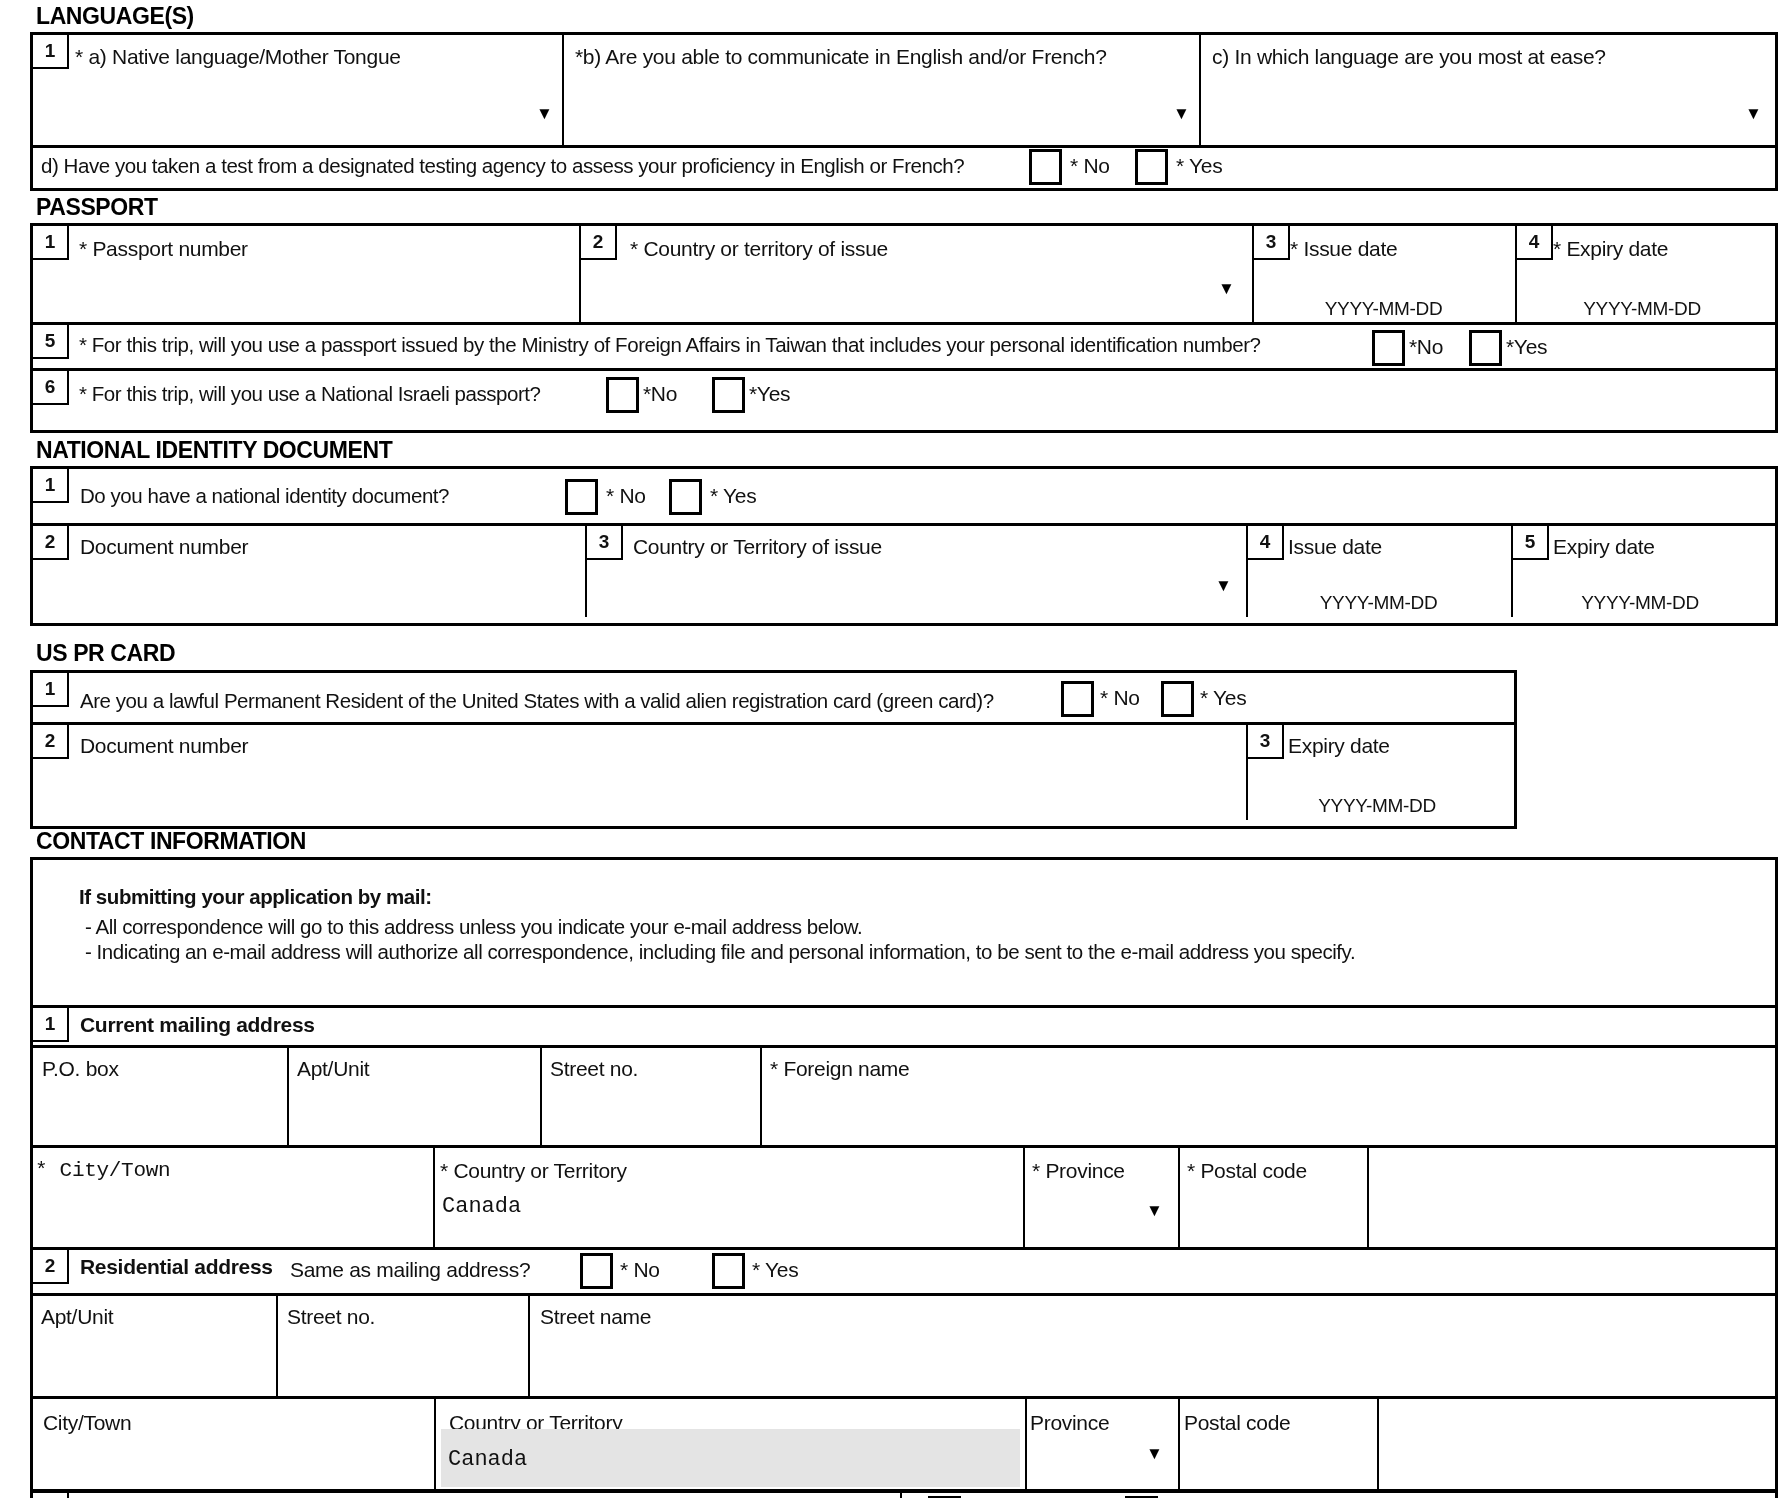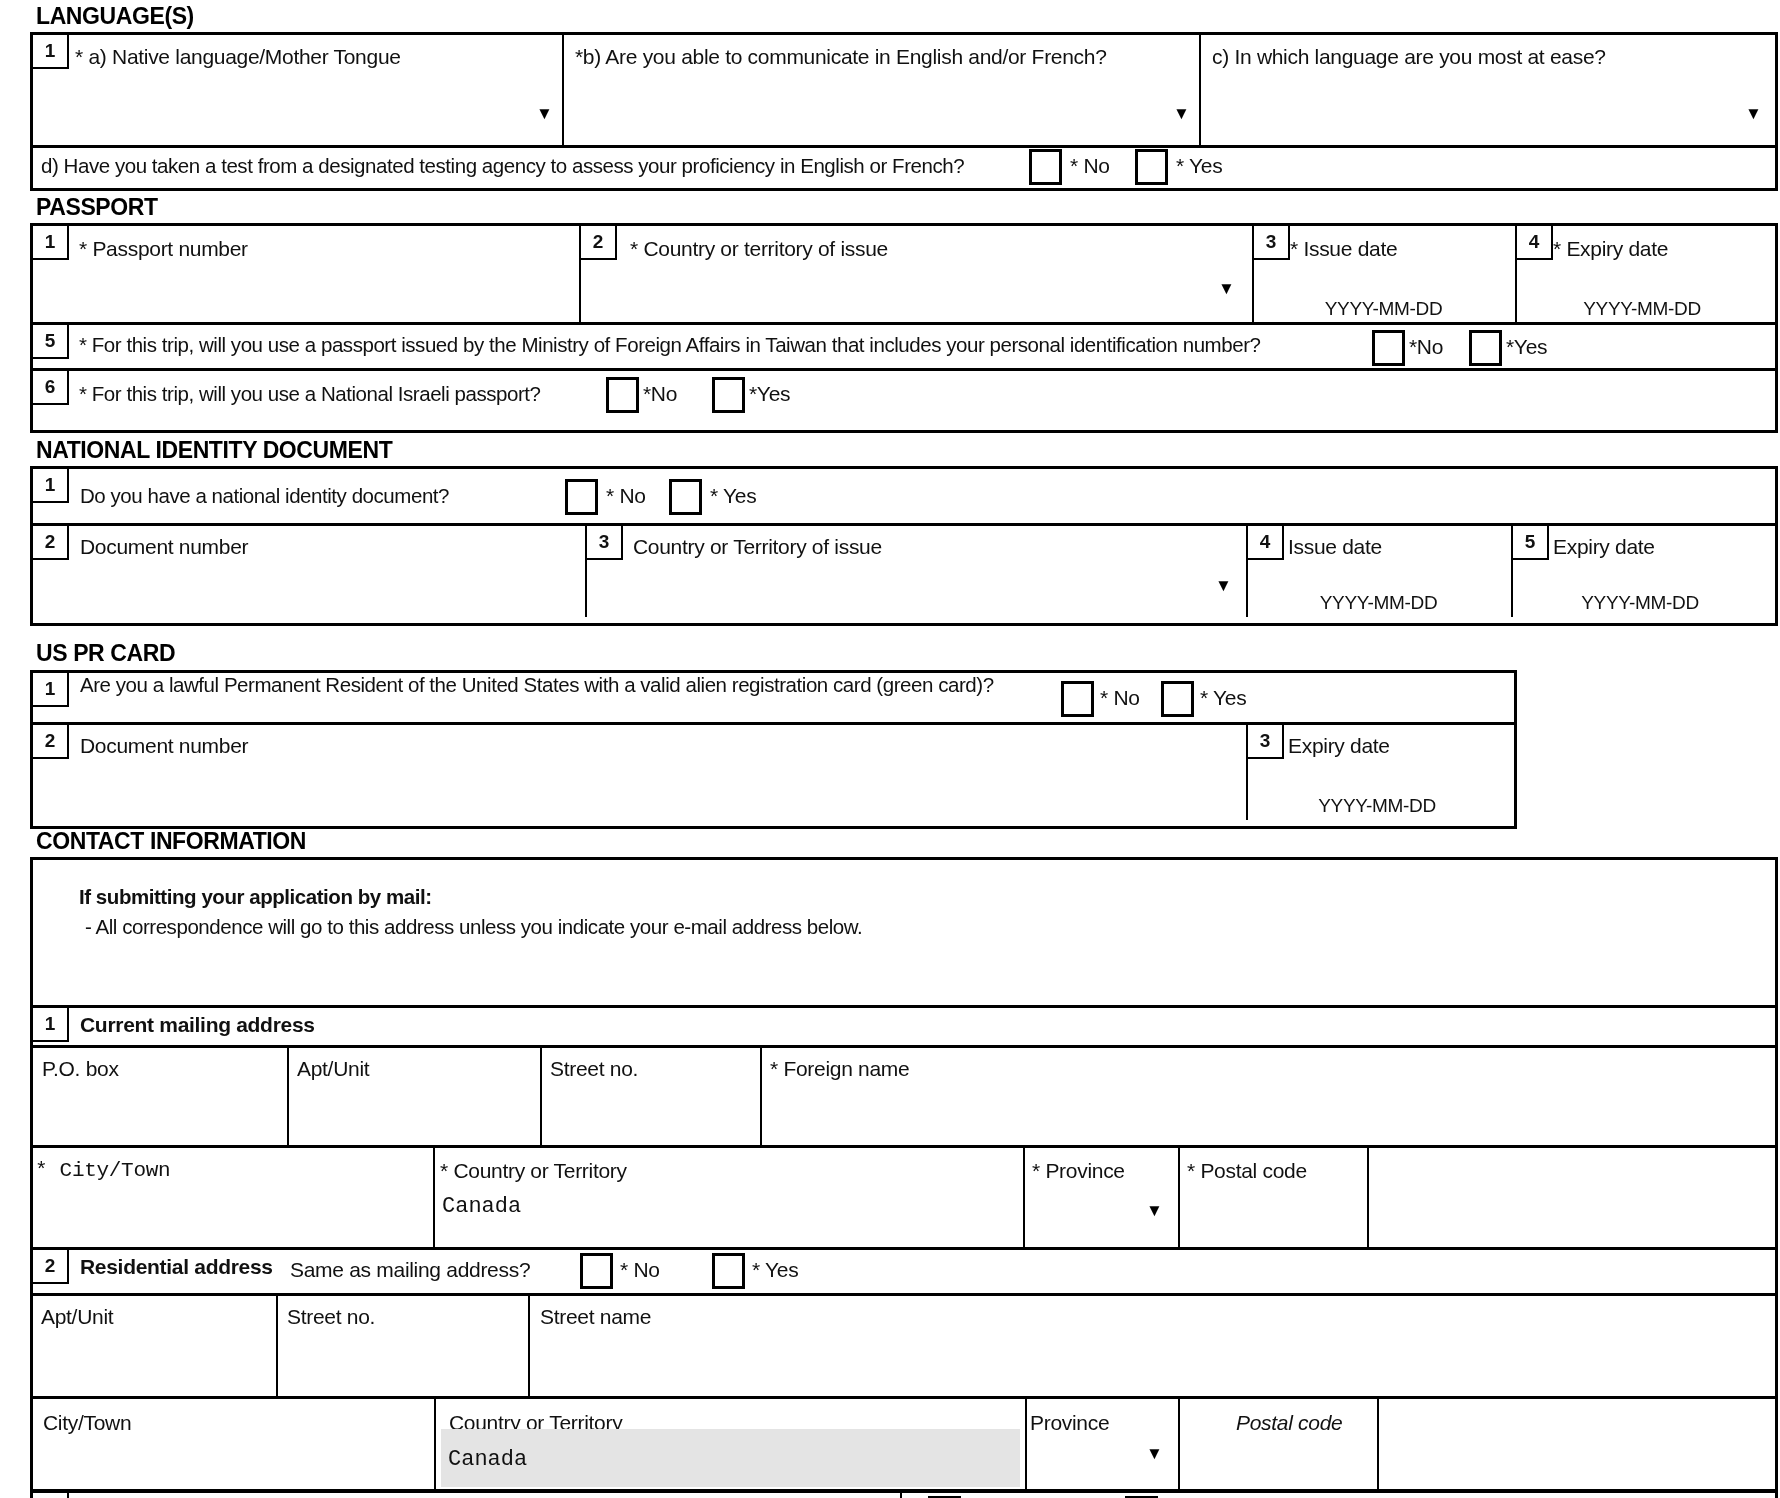--- a/index.html
+++ b/index.html
@@ -132,21 +132,21 @@
     <div class="field" style="left:1480px;top:92px;width:254px;height:30px;"></div>
   </div>
 
   <div class="sec" style="left:36px;top:640px;">US PR CARD</div>
 
   <div class="tbl" style="left:30px;top:670px;width:1481px;height:153px;">
     <div class="hl" style="top:49px;"></div>
     <div class="vl" style="left:1213px;top:52px;height:95px;"></div>
 
     <div class="nb" style="left:0;top:0;">1</div>
-    <div class="t q" style="left:47px;top:0;text-align:center;">Are you a lawful Permanent Resident of the United States with a valid alien registration card (green card)?</div>
+    <div class="t q" style="left:47px;top:16px;text-align:center;">Are you a lawful Permanent Resident of the United States with a valid alien registration card (green card)?</div>
     <div class="cb" style="left:1028px;top:8px;"></div>
     <div class="t lbl" style="left:1067px;top:13px;">* No</div>
     <div class="cb" style="left:1128px;top:8px;"></div>
     <div class="t lbl" style="left:1167px;top:13px;">* Yes</div>
 
     <div class="nb" style="left:0;top:52px;">2</div>
     <div class="t lbl" style="left:47px;top:61px;">Document number</div>
     <div class="field" style="left:0;top:88px;width:1211px;height:59px;"></div>
 
     <div class="nb" style="left:1215px;top:52px;">3</div>
@@ -154,20 +154,21 @@
     <div class="dfmt" style="left:1213px;top:122px;width:262px;">YYYY-MM-DD</div>
     <div class="field" style="left:1215px;top:88px;width:258px;height:32px;"></div>
   </div>
 
   <div class="sec" style="left:36px;top:828px;">CONTACT INFORMATION</div>
 
   <div class="tbl" style="left:30px;top:857px;width:1742px;height:700px;">
 
     <div class="t q b" style="left:46px;top:25px;">If submitting your application by mail:</div>
     <div class="t q" style="left:52px;top:55px;">-  All correspondence will go to this address unless you indicate your e-mail address below.</div>
+    <div class="t q" style="left:52px;top:80px;">-  Indicating an e-mail address will authorize all correspondence, including file and personal information, to be sent to the e-mail address you specify.</div>
 
     <div class="hl" style="top:145px;"></div>
     <div class="nb" style="left:0;top:148px;">1</div>
     <div class="t lbl b" style="left:47px;top:153px;">Current mailing address</div>
 
     <div class="hl" style="top:185px;"></div>
     <div class="vl" style="left:254px;top:188px;height:97px;"></div>
     <div class="vl" style="left:507px;top:188px;height:97px;"></div>
     <div class="vl" style="left:727px;top:188px;height:97px;"></div>
     <div class="t lbl" style="left:9px;top:197px;">P.O. box</div>
@@ -214,21 +215,21 @@
     <div class="field" style="left:497px;top:473px;width:1239px;height:63px;"></div>
 
     <div class="hl" style="top:536px;"></div>
     <div class="vl" style="left:401px;top:539px;height:90px;"></div>
     <div class="vl" style="left:992px;top:539px;height:90px;"></div>
     <div class="vl" style="left:1145px;top:539px;height:90px;"></div>
     <div class="vl" style="left:1344px;top:539px;height:90px;"></div>
     <div class="t lbl" style="left:10px;top:551px;">City/Town</div>
     <div class="t lbl" style="left:416px;top:551px;">Country or Territory</div>
     <div class="t lbl" style="left:997px;top:551px;">Province</div>
-    <div class="t lbl" style="left:1203px;top:551px;font-style:italic;">Postal code</div>
+    <div class="t lbl" style="left:1151px;top:551px;">Postal code</div>
     <div class="hilite" style="left:408px;top:569px;width:579px;height:58px;"></div>
     <div class="t mono" style="left:415px;top:587px;">Canada</div>
     <div class="ar" style="left:1113px;top:585px;">▼</div>
     <div class="field" style="left:0;top:570px;width:401px;height:59px;"></div>
     <div class="field" style="left:994px;top:539px;width:151px;height:90px;"></div>
     <div class="field" style="left:1147px;top:570px;width:197px;height:59px;"></div>
 
     <div class="hl" style="top:629px;height:4px;"></div>
     <div class="nb" style="left:0;top:633px;">3</div>
 

